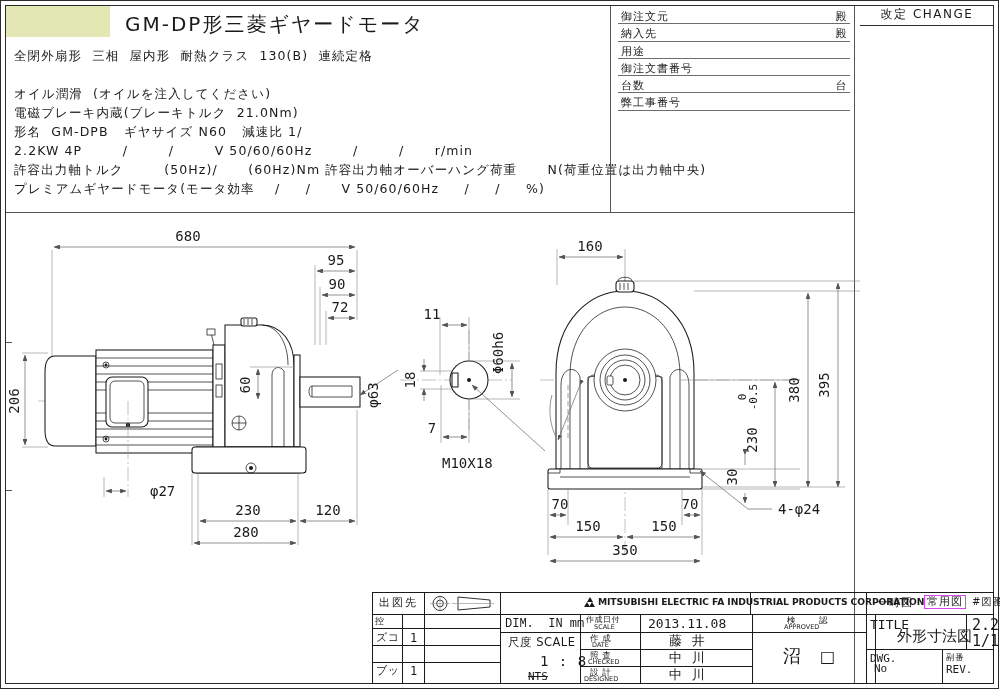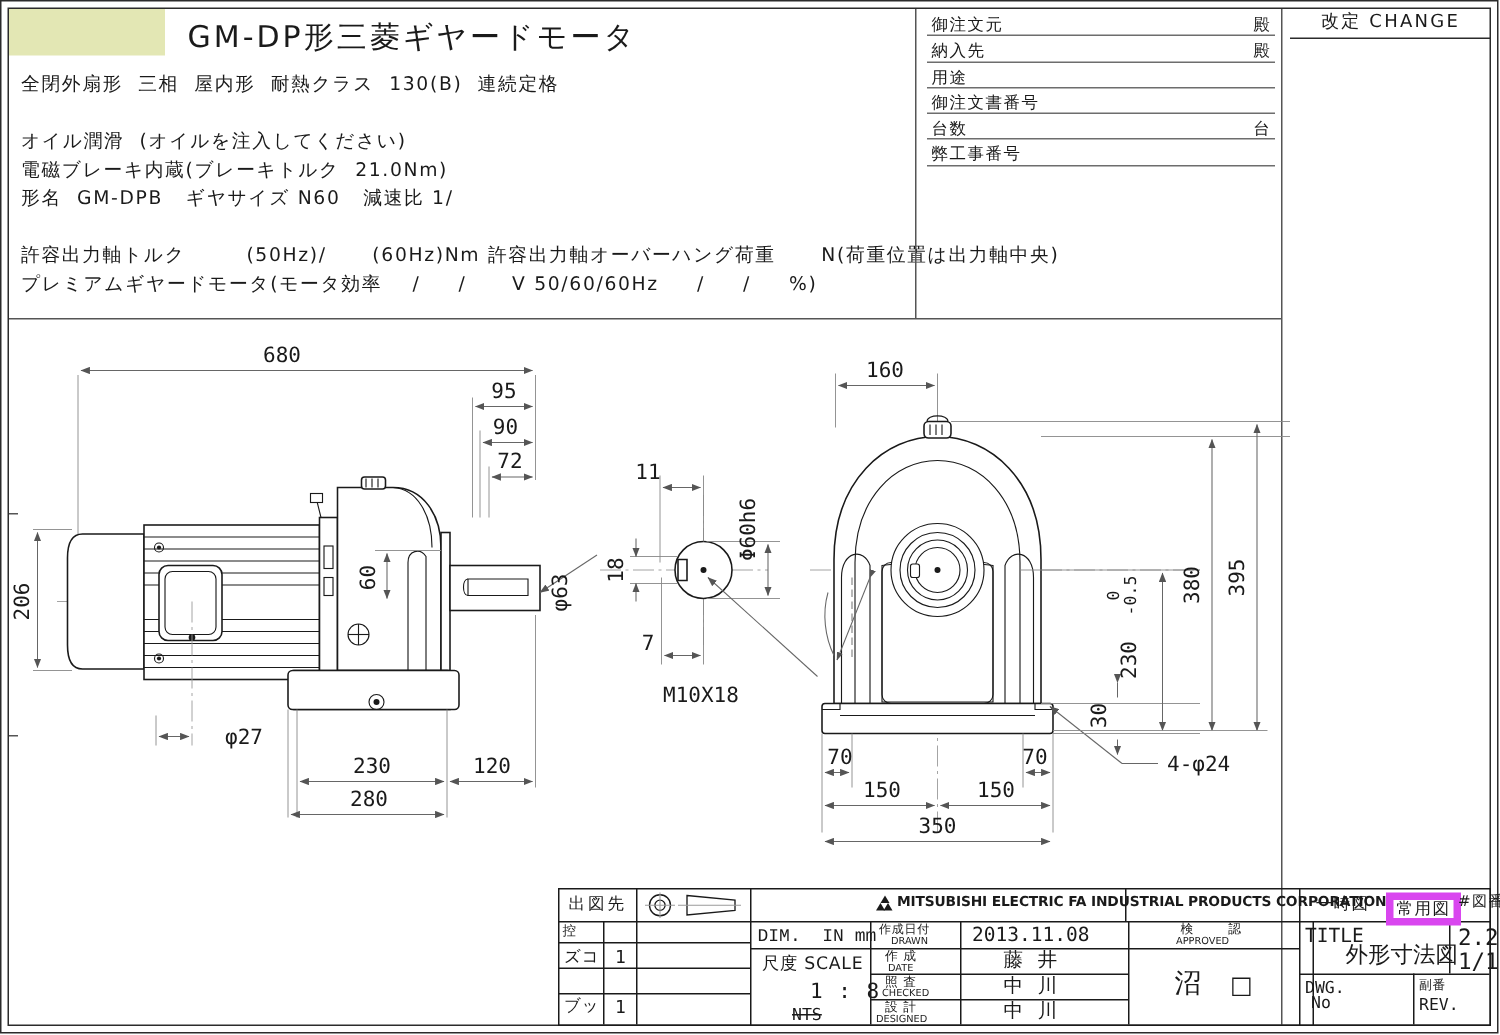--- a/index.html
+++ b/index.html
@@ -33,21 +33,21 @@
   #change{position:absolute;left:860px;top:6px;width:134px;height:19px;}
   #change .cl{position:absolute;left:0;top:0;width:100%;text-align:center;font-size:12px;letter-spacing:1.5px;}
 
   
   #dwg{position:absolute;left:0;top:225px;width:1000px;height:365px;}
 
   
   #tb{position:absolute;left:372px;top:592px;width:622px;height:92px;}
   #tb .bl{position:absolute;background:#1a1a1a;}
   .tb-t{position:absolute;white-space:pre;line-height:1.05;}
-  .box-sq{display:inline-block;border:5px solid #d946ef;padding:0 2px;}
+  .box-sq{display:inline-block;border:1px solid #d946ef;padding:0 2px;}
   .strike{text-decoration:line-through;}
   .mlogo{display:inline-block;width:11px;height:10px;vertical-align:-1px;position:relative;}
   .mlogo i{position:absolute;width:0;height:0;border-left:3px solid transparent;
            border-right:3px solid transparent;border-bottom:5px solid #1a1a1a;}
 
   
   #hl-box{position:absolute;left:6px;top:6px;width:104px;height:31px;background:#e3e7b4;}
 </style>
 </head>
 <body>
@@ -58,20 +58,21 @@
   <div class="frame-in"></div>
 
   <div id="hl-box"></div>
 
   <div class="txt jp" id="hdr-title">GM-DP形三菱ギヤードモータ</div>
 
   <div class="txt jp note-line" style="top:50px">全閉外扇形  三相  屋内形  耐熱クラス  130(B)  連続定格</div>
   <div class="txt jp note-line" style="top:88px">オイル潤滑  (オイルを注入してください)</div>
   <div class="txt jp note-line" style="top:107px">電磁ブレーキ内蔵(ブレーキトルク  21.0Nm)</div>
   <div class="txt jp note-line" style="top:126px">形名  GM-DPB   ギヤサイズ N60   減速比 1/</div>
+  <div class="txt jp note-line" style="top:145px">2.2KW 4P        /        /        V 50/60/60Hz        /        /      r/min</div>
   <div class="txt jp note-line" style="top:164px">許容出力軸トルク        (50Hz)/      (60Hz)Nm 許容出力軸オーバーハング荷重      N(荷重位置は出力軸中央)</div>
   <div class="txt jp note-line" style="top:183px">プレミアムギヤードモータ(モータ効率    /     /      V 50/60/60Hz     /     /     %)</div>
 
   <div class="ln hl thin" style="left:6px;top:212px;width:848px;height:1px;"></div>
 
   <div class="ln vl thin" style="left:610px;top:6px;height:206px;"></div>
   <div class="ln vl thin" style="left:854px;top:6px;height:678px;"></div>
 
   <div id="order">
     <div class="ord-row">
@@ -450,21 +451,21 @@
     
     <span class="mlogo tb-t" style="left:212px;top:5px;">
       <i style="left:2.5px;top:0;"></i>
       <i style="left:0;top:4.6px;"></i>
       <i style="left:5px;top:4.6px;"></i>
     </span>
     <span class="tb-t" style="left:226px;top:5px;font-size:9.2px;font-weight:bold;letter-spacing:-0.1px;">MITSUBISHI ELECTRIC FA INDUSTRIAL PRODUCTS CORPORATION</span>
 
     
     <span class="tb-t jp" style="left:214px;top:24px;font-size:8px;">作成日付</span>
-    <span class="tb-t" style="left:222px;top:32px;font-size:6.5px;">DRAWN</span>
+    <span class="tb-t" style="left:222px;top:32px;font-size:6.5px;">SCALE</span>
     <span class="tb-t mono" style="left:276px;top:25px;font-size:13px;">2013.11.08</span>
 
     <span class="tb-t jp" style="left:218px;top:42px;font-size:8.5px;">作 成</span>
     <span class="tb-t" style="left:220px;top:50px;font-size:6.5px;">DATE</span>
     <span class="tb-t jp" style="left:297px;top:42px;font-size:13px;">藤  井</span>
 
     <span class="tb-t jp" style="left:218px;top:59px;font-size:8.5px;">照 査</span>
     <span class="tb-t" style="left:216px;top:67px;font-size:6.5px;">CHECKED</span>
     <span class="tb-t jp" style="left:297px;top:59px;font-size:13px;">中  川</span>
 

